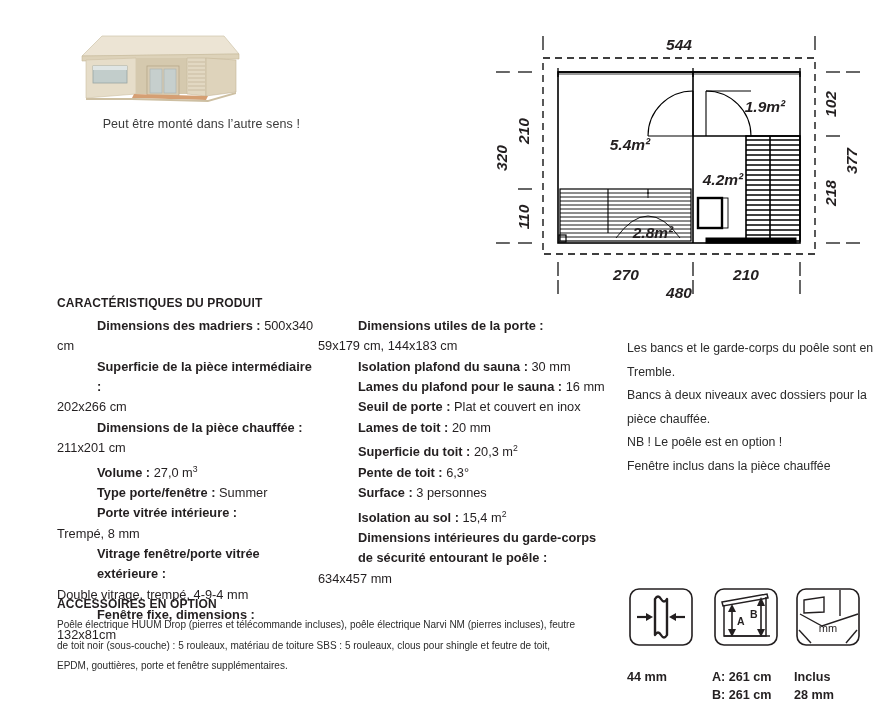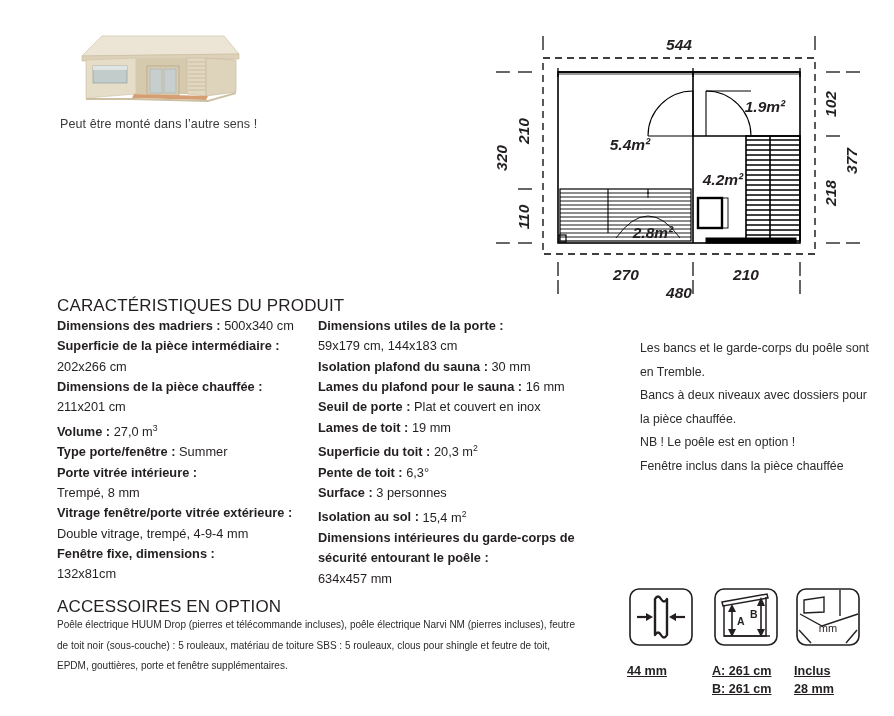--- a/index.html
+++ b/index.html
@@ -11,58 +11,58 @@
     color: #231f20;
     overflow: hidden;
   }
   .page { position: relative; width: 894px; height: 716px; }
 
   
   .photo-wrap { position: absolute; left: 74px; top: 14px; width: 172px; height: 92px; }
   .photo-svg { display:block; width:172px; height:92px; }
   .photo-caption {
     position: absolute; left: 60px; top: 117px; width: 240px;
-    text-align: left; font-size: 12.5px; color: #3a3a3a; letter-spacing: .1px;
+    text-align: right; font-size: 12.5px; color: #3a3a3a; letter-spacing: .1px;
   }
 
   
   .plan { position: absolute; left: 488px; top: 28px; width: 402px; height: 282px; font-style: italic; }
   .plan svg { display: block; }
 
   
   .spec-title {
-    position: absolute; font-weight: normal; font-size: 17px; letter-spacing: .15px; text-align: center;
+    position: absolute; font-weight: bold; font-size: 12px; letter-spacing: .15px; text-align: center;
   }
   #caract-title { left: 57px; top: 296px; }
   #access-title { left: 57px; top: 597px; }
 
   .col { position: absolute; font-size: 12.8px; line-height: 20.35px; }
   #col-left  { left: 57px;  top: 316px; width: 258px; }
   #col-mid   { left: 318px; top: 316px; width: 290px; }
   #col-right { left: 627px; top: 337px; width: 250px; font-size: 12.3px; line-height: 23.5px; color: #2b2b2b; }
 
-  .col .k { font-weight: bold; }
+  .col .k { font-weight: bold; margin-left: 40px; }
   .col .v { font-weight: normal; }
   .col .line { white-space: normal; }
-  #col-right .line { white-space: normal; margin-left: 13px; }
+  #col-right .line { white-space: normal; }
 
   .accessories {
     position: absolute; left: 57px; top: 615px; width: 520px;
     font-size: 10px; line-height: 20.6px; color: #2b2b2b;
   }
 
   
   .features { position: absolute; left: 627px; top: 586px; width: 262px; height: 110px; }
   .feat { position: absolute; top: 0; width: 72px; }
   .feat-1 { left: 0px; }
   .feat-2 { left: 85px; }
   .feat-3 { left: 167px; }
   .feat svg { display: block; }
   .feat-label {
-    margin-top: 14px; font-size: 12.6px; font-weight: bold; line-height: 18px; color: #231f20; text-decoration: underline;
+    margin-top: 20px; font-size: 12.6px; font-weight: bold; line-height: 18px; color: #231f20;
   }
   sup { font-size: .68em; vertical-align: super; }
 </style>
 </head>
 <body>
 
 <div class="page">
 
   <div class="photo-wrap">
     <svg class="photo-svg" viewBox="0 0 172 92">
@@ -241,21 +241,21 @@
       <div class="line v">Double vitrage, trempé, 4-9-4 mm</div>
       <div class="line k">Fenêtre fixe, dimensions :</div>
       <div class="line v">132x81cm</div>
     </div>
   <div class="col" id="col-mid">
       <div class="line k">Dimensions utiles de la porte :</div>
       <div class="line v">59x179 cm, 144x183 cm</div>
       <div class="line"><span class="k">Isolation plafond du sauna :</span> <span class="v">30 mm</span></div>
       <div class="line"><span class="k">Lames du plafond pour le sauna :</span> <span class="v">16 mm</span></div>
       <div class="line"><span class="k">Seuil de porte :</span> <span class="v">Plat et couvert en inox</span></div>
-      <div class="line"><span class="k">Lames de toit :</span> <span class="v">19 mm</span></div>
+      <div class="line"><span class="k">Lames de toit :</span> <span class="v">20 mm</span></div>
       <div class="line"><span class="k">Superficie du toit :</span> <span class="v">20,3 m<sup>2</sup></span></div>
       <div class="line"><span class="k">Pente de toit :</span> <span class="v">6,3°</span></div>
       <div class="line"><span class="k">Surface :</span> <span class="v">3 personnes</span></div>
       <div class="line"><span class="k">Isolation au sol :</span> <span class="v">15,4 m<sup>2</sup></span></div>
       <div class="line k">Dimensions intérieures du garde-corps de sécurité entourant le poêle :</div>
       <div class="line v">634x457 mm</div>
     </div>
   <div class="col" id="col-right">
       <div class="line">Les bancs et le garde-corps du poêle sont en Tremble.</div>
       <div class="line">Bancs à deux niveaux avec dossiers pour la pièce chauffée.</div>

